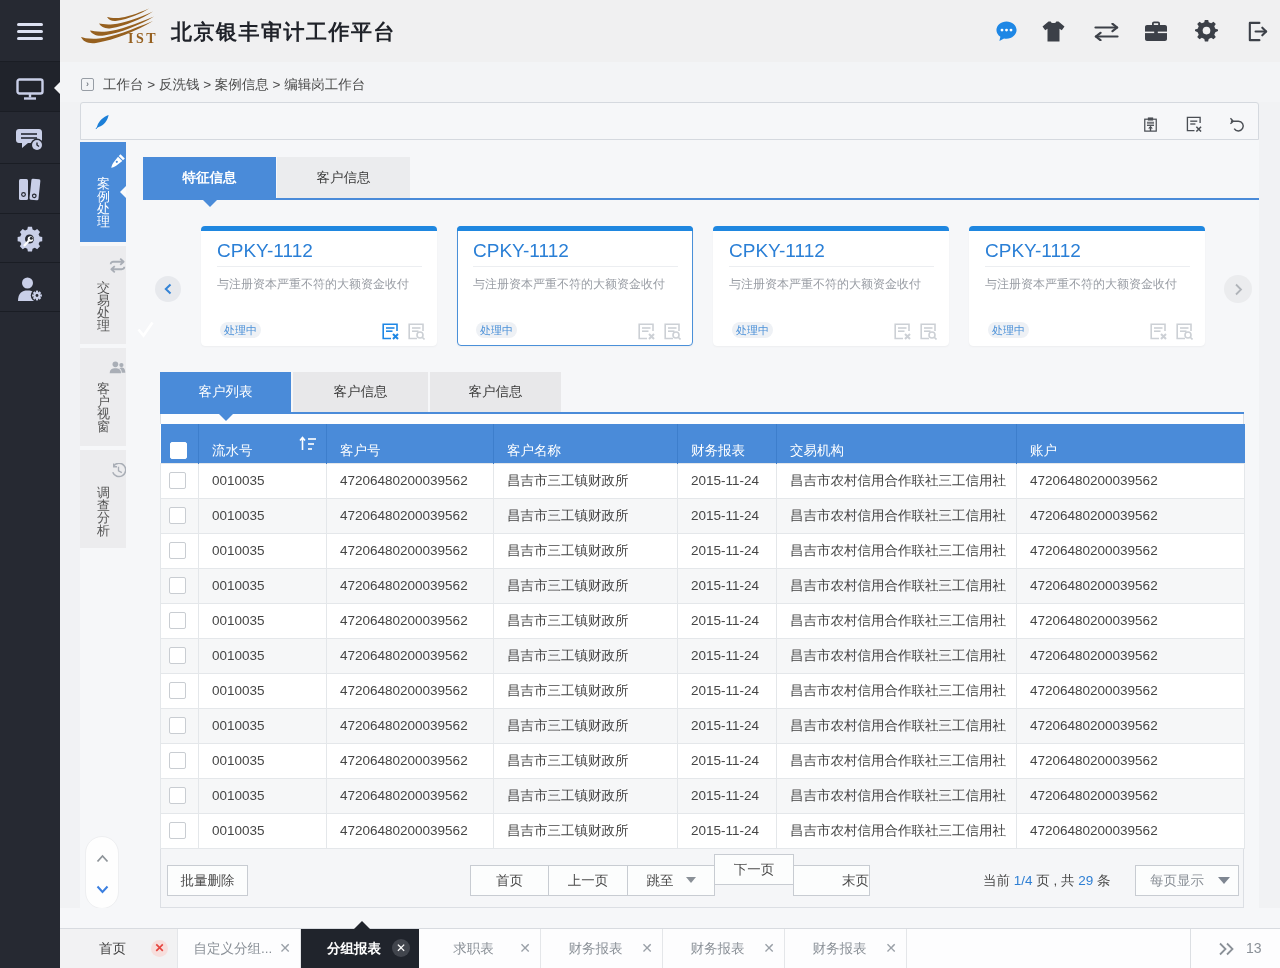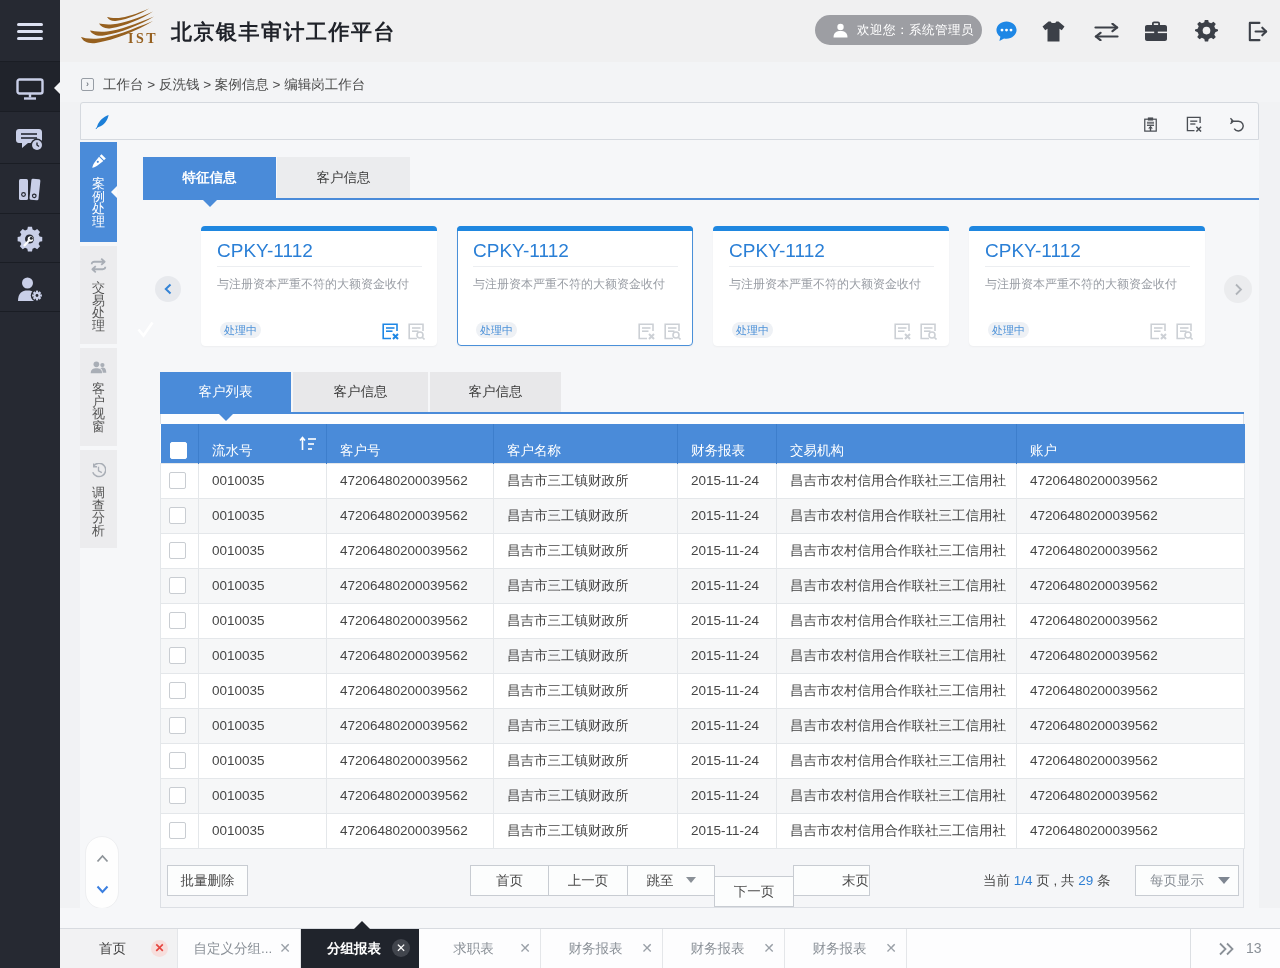--- a/index.html
+++ b/index.html
@@ -14,21 +14,21 @@
   .hicon { position:absolute; top:20px; }
   
   .crumbs { position:absolute; left:60px; top:62px; width:1220px; height:40px; background:#f3f4f6; }
   .crumbbox { position:absolute; left:21px; top:16px; width:13px; height:13px; border:1px solid #979da5; border-radius:2px; color:#7e848c; font-size:9px; line-height:11px; text-align:center; font-weight:bold;}
   .crumbtxt { position:absolute; left:43px; top:14px; font-size:13.5px; color:#4a4a4a; }
   
   .titlebar { position:absolute; left:80px; top:102px; width:1179px; height:38px; background:#f6f7f9; border:1px solid #d5d9df; border-radius:3px 3px 0 0; }
   .titletxt { position:absolute; left:34px; top:10px; font-size:11px; font-weight:bold; color:#000000;margin-top:36px; }
   .tbicon { position:absolute; top:13px; }
   
-  .vtab { position:absolute; left:80px; width:37px; text-align:center; }
+  .vtab { position:absolute; left:80px; width:46px; text-align:right; }
   .vtab .vtxt { display:block; width:14px; margin:5px auto 0; font-size:13px; line-height:12.5px; }
   .vt-act { background:#4a8bd9; color:#fff; }
   .vt-in  { background:#ececee; color:#555; }
   .vnotch { position:absolute; right:0; top:44px; width:0; height:0; border-top:6px solid transparent; border-bottom:6px solid transparent; border-right:6px solid #fafbfc; }
   
   .htab { position:absolute; height:41px; font-size:13.5px; text-align:center; line-height:41px; }
   .blue-line1 { position:absolute; left:143px; top:198px; width:1116px; height:2px; background:#4a8bd9; }
   .blue-line2 { position:absolute; left:160px; top:412px; width:1084px; height:2px; background:#4a8bd9; }
   .notch-dn { position:absolute; width:0; height:0; border-left:8px solid transparent; border-right:8px solid transparent; border-top:8px solid #4a8bd9; }
   
@@ -66,27 +66,20 @@
   <svg class="abs" style="left:20px;top:8px" width="80" height="38" viewBox="0 0 80 38">
     <g fill="#96601f">
       <path d="M1,29 C3,33.5 8,36 16,35 C34,32 58,22.5 73,13 C52,21.5 33,29 19,30.5 C9.5,31.3 4,30 1,29 Z"></path>
       <path d="M10,22.5 C12,26.5 17,28.5 24,27.5 C40,25 60,17 74,8.5 C56,16 39,22.3 27,23.4 C18.5,24.1 13,23 10,22.5 Z"></path>
       <path d="M19,15.5 C21,19 25,21 31,20.2 C45,18 62,11 73,3.5 C58,10.3 44,15.2 33,16.2 C26.5,16.8 22,16 19,15.5 Z"></path>
       <path d="M27,9 C29,12 32,13.5 37,12.8 C48,11 61,6 69,0.5 C57,5.8 46,9.3 39,9.9 C33.5,10.3 29.5,9.5 27,9 Z"></path>
     </g>
     <text x="48" y="35" font-family="Liberation Serif,serif" font-weight="bold" font-size="14" letter-spacing="2.5" fill="#96601f">IST</text>
   </svg>
   <div class="apptitle">北京银丰审计工作平台</div>
-  <div class="pill">
-    <svg class="abs" style="left:17px;top:7px" width="17" height="17" viewBox="0 0 17 17">
-        <circle cx="8.5" cy="5" r="3.2" fill="#fff"></circle>
-        <path d="M1.5,15.5 C1.5,10.5 4.5,9 8.5,9 C12.5,9 15.5,10.5 15.5,15.5 Z" fill="#fff"></path>
-      </svg>
-    <span>欢迎您：系统管理员</span>
-  </div>
   <svg class="hicon" style="left:935px" width="23" height="23" viewBox="0 0 24 24">
       <path d="M12,1.5 C6.2,1.5 1.5,5.5 1.5,10.5 C1.5,13.4 3.1,16 5.6,17.6 L4.6,22 L9.4,19.2 C10.2,19.4 11.1,19.5 12,19.5 C17.8,19.5 22.5,15.5 22.5,10.5 C22.5,5.5 17.8,1.5 12,1.5 Z" fill="#1e87e5"></path>
       <circle cx="7.3" cy="10.5" r="1.5" fill="#fff"></circle>
       <circle cx="12" cy="10.5" r="1.5" fill="#fff"></circle>
       <circle cx="16.7" cy="10.5" r="1.5" fill="#fff"></circle>
     </svg>
   <svg class="hicon" style="left:982px;top:21px" width="23" height="21" viewBox="0 0 23 21">
       <path d="M6.5,0.5 L8.8,0.5 C8.8,2.6 14.2,2.6 14.2,0.5 L16.5,0.5 L22.5,5.5 L19.8,9.3 L17.5,7.8 L17.5,20.5 L5.5,20.5 L5.5,7.8 L3.2,9.3 L0.5,5.5 Z" fill="#3c4048"></path>
     </svg>
   <svg class="hicon" style="left:1034px;top:23px" width="25" height="18" viewBox="0 0 25 18">
@@ -475,21 +468,21 @@
         <td>昌吉市农村信用合作联社三工信用社</td>
         <td>47206480200039562</td>
       </tr>
 </tbody>
 </table>
 
 <div class="btn" style="left:167px;top:865px;width:81px;">批量删除</div>
 <div class="btn" style="left:470px;top:865px;width:79px;">首页</div>
 <div class="btn" style="left:548px;top:865px;width:80px;">上一页</div>
 <div class="btn" style="left:627px;top:865px;width:88px;">跳至<span style="display:inline-block;margin-left:12px;width:0;height:0;border-left:5px solid transparent;border-right:5px solid transparent;border-top:6px solid #8a9097;vertical-align:2px"></span></div>
-<div class="btn" style="left:714px;top:876px;width:80px;">下一页</div>
+<div class="btn" style="left:714px;top:854px;width:80px;">下一页</div>
 <div class="btn" style="left:793px;top:865px;width:77px;padding-left:48px;">末页</div>
 <div class="pgtxt" style="left:983px;">当前 <span style="color:#2e7fd4">1/4</span> 页 , 共 <span style="color:#2e7fd4">29</span> 条</div>
 <div class="btn" style="left:1135px;top:865px;width:104px;color:#8a9097;text-align:left;padding-left:14px;">每页显示<span style="display:inline-block;margin-left:14px;width:0;height:0;border-left:6px solid transparent;border-right:6px solid transparent;border-top:7px solid #7e8691;vertical-align:1px"></span></div>
 <div class="abs" style="left:60px;top:908px;width:1220px;height:20px;background:#f6f7f9"></div>
 
 <div class="bbar">
   <div class="btab" style="left:0px;width:118px;background:#f2f2f3;color:#444;">首页<span class="xc" style="background:#f7dedc;color:#e5453f;font-weight:bold;">✕</span></div>
   <div class="btab" style="left:118px;width:123px;">自定义分组...<span class="x">✕</span></div>
   <div class="btab" style="left:241px;width:118px;background:#20242c;color:#fff;font-weight:bold;border-right:none;">分组报表<span class="xc" style="background:#41454d;color:#fff;font-weight:normal;top:10px;width:18px;height:18px;line-height:18px;">✕</span></div>
   <div class="btab" style="left:359px;width:122px;">求职表<span class="x">✕</span></div>

